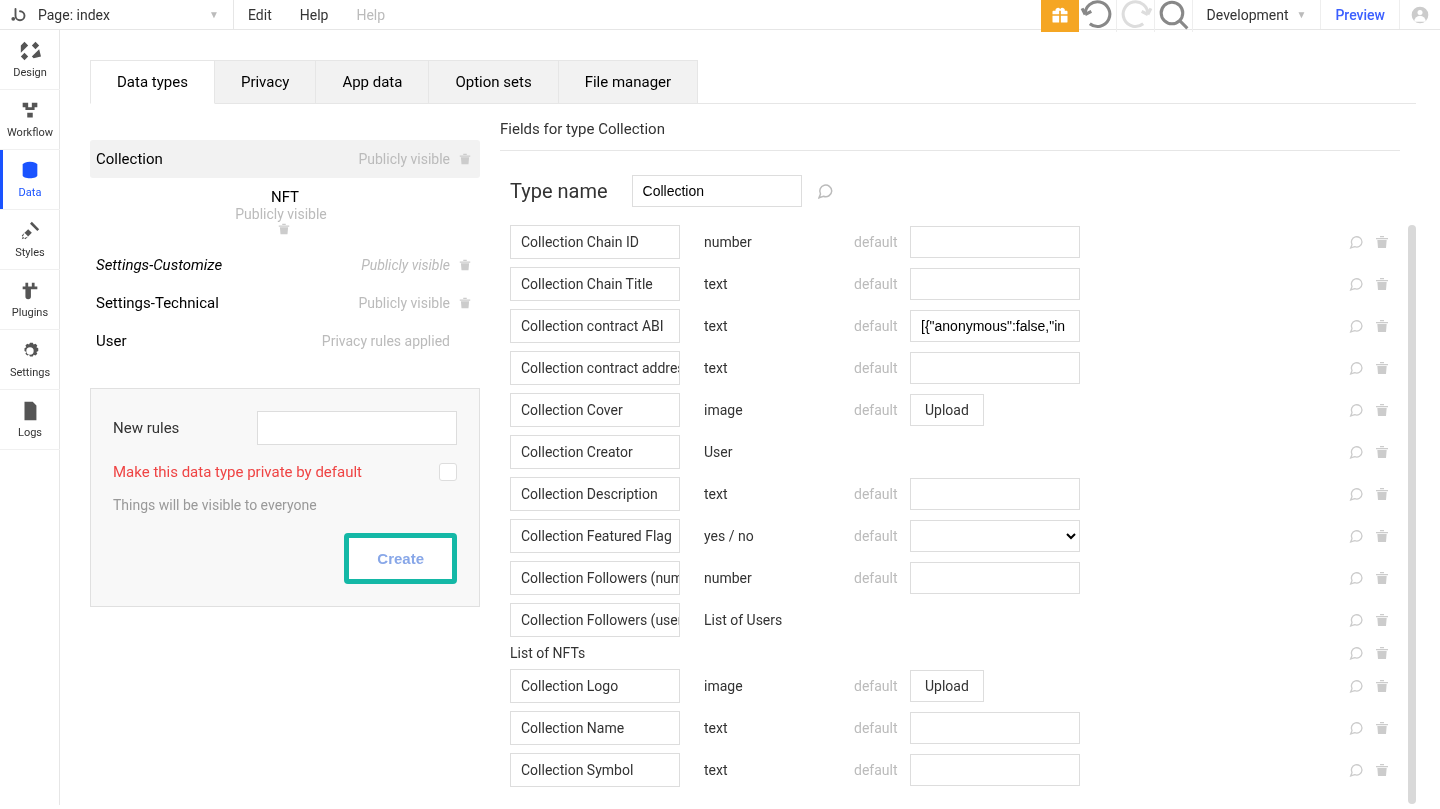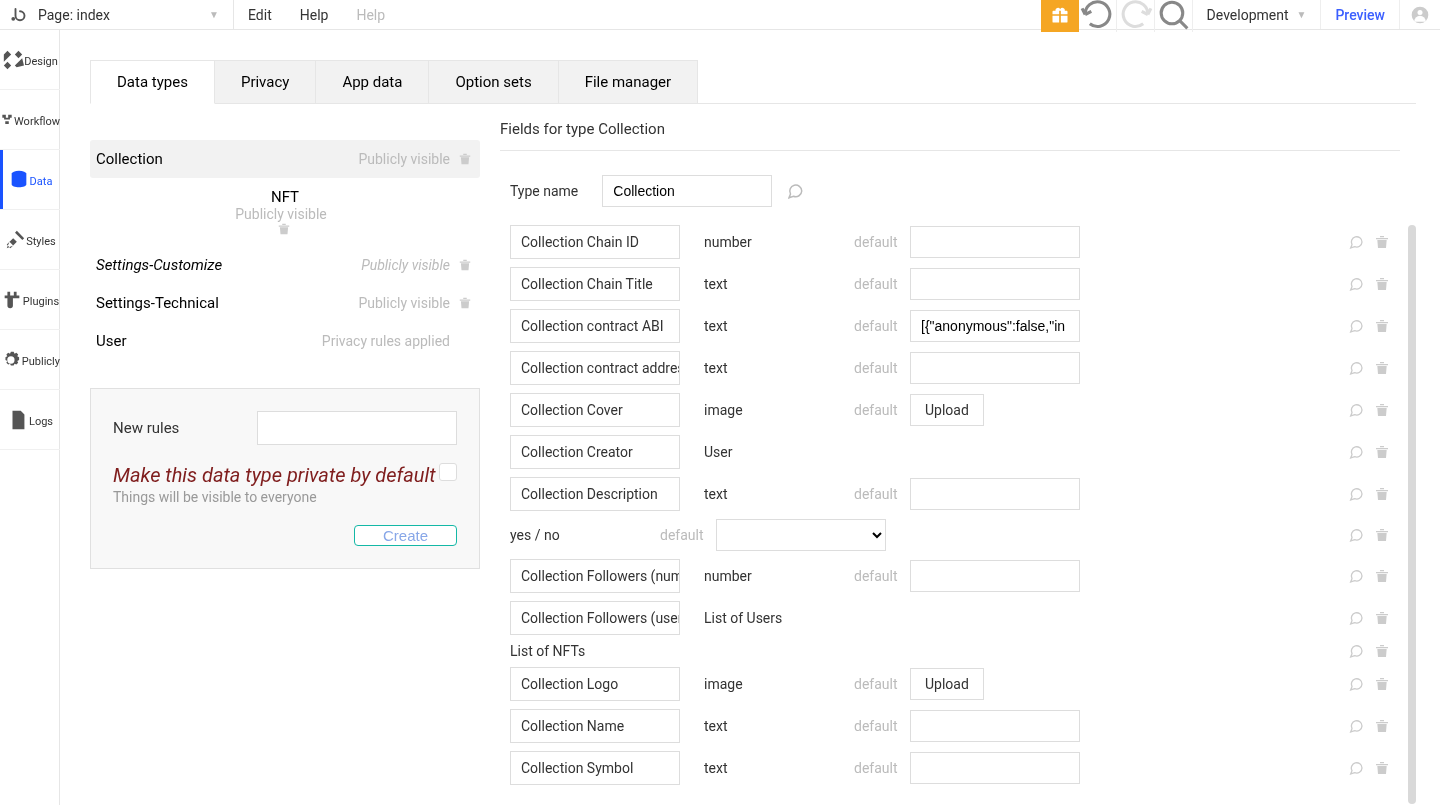--- a/index.html
+++ b/index.html
@@ -19,21 +19,21 @@
 .topbar .dev { padding: 0 14px; display: flex; align-items: center; height: 100%; border-right: 1px solid #eee; }
 .topbar .dev .caret { margin-left: 8px; color: #bbb; font-size: 10px; }
 .topbar .preview { padding: 0 14px; color: #3b5fff; font-weight: 500; height:100%; display:flex; align-items:center; border-right:1px solid #eee;}
 .topbar .avatar { width: 40px; display: flex; align-items: center; justify-content: center; color: #bbb; }
 
 
 .main { display: flex; height: calc(809px - 34px); }
 
 
 .leftnav { width: 60px; border-right: 1px solid #e6e6e6; }
-.leftnav .nav-item { width: 60px; height: 60px; display: flex; flex-direction: row; align-items: center; justify-content: center; border-bottom: 1px solid #f0f0f0; position: relative; cursor: pointer; }
+.leftnav .nav-item { width: 60px; height: 60px; display: flex; flex-direction: column; align-items: center; justify-content: center; border-bottom: 1px solid #f0f0f0; position: relative; cursor: pointer; }
 .leftnav .nav-item.active { color: #1a53ff; }
 .leftnav .nav-item.active::before { content: ""; position: absolute; left: 0; top: 0; bottom: 0; width: 3px; background: #1a53ff; }
 .leftnav .nav-item .label { font-size: 11px; margin-top: 4px; }
 .leftnav .nav-item svg { width: 22px; height: 22px; }
 
 
 .content { flex: 1; padding: 30px 0 0 30px; overflow: hidden; }
 .tabs { display: flex; border-bottom: 1px solid #e6e6e6; margin-right: 24px; }
 .tab { padding: 12px 26px; background: #f2f2f2; border: 1px solid #e6e6e6; border-bottom: none; margin-right: -1px; cursor: pointer; color: #000; font-size: 15px; }
 .tab.active { background: #fff; border-bottom: 1px solid #fff; margin-bottom: -1px; position: relative; z-index: 1; }
@@ -50,29 +50,29 @@
 .type-row .name { flex: 1; color: #000; font-size: 15px; }
 .type-row .vis { color: #bbb; font-size: 14px; margin-right: 8px; }
 .type-row .trash { color: #ccc; width: 16px; }
 
 .new-type-box { border: 1px solid #e0e0e0; background: #f8f8f8; padding: 22px; margin-top: 28px; }
 .new-type-row { display: flex; align-items: center; margin-bottom: 18px; }
 .new-type-row label { flex: 1; font-size: 15px; }
 .new-type-row input[type=text] { width: 200px; height: 34px; border: 1px solid #ddd; background:#fff; padding: 0 8px; font-size: 14px; }
 .checkbox-row { display: flex; align-items: flex-start; }
 .checkbox-row .txt { flex: 1; }
-.checkbox-row .main-t { font-size: 20px; color: #7f1d1d; font-style: italic; }
-.checkbox-row .sub-t { font-size: 14px; color: #999; margin-top: 2px; }
+.checkbox-row .main-t { font-size: 15px; color: #ef4444; }
+.checkbox-row .sub-t { font-size: 14px; color: #999; margin-top: 16px; }
 .checkbox-row .cb { width: 18px; height: 18px; border: 1px solid #ddd; border-radius: 3px; background:#fff; }
-.create-btn { margin-top: 20px; float: right; padding: 1px 28px; border: 1px solid #14b8a6; color: #88a7e8; background: #fff; border-radius: 4px; font-size: 15px; cursor:pointer; }
+.create-btn { margin-top: 20px; float: right; padding: 12px 28px; border: 5px solid #14b8a6; color: #88a7e8; background: #fff; border-radius: 4px; font-size: 15px; cursor:pointer;font-weight:bold; }
 
 
 .col-right { flex: 1; overflow-y: auto; padding-right: 40px; position:relative;}
 .fields-head { display: flex; align-items: center; margin: 24px 0 16px 10px; }
-.fields-head .lbl { font-size: 14px; margin-right: 24px; }
+.fields-head .lbl { font-size: 20px; margin-right: 24px; }
 .fields-head .type-input { width: 170px; height: 32px; border: 1px solid #ddd; padding: 0 10px; font-size: 14px; }
 .fields-head .comment { margin-left: 14px; color: #bbb; }
 
 .field-row { display: flex; align-items: center; padding: 2px 10px; margin-bottom: 4px; }
 .field-name { width: 170px; height: 34px; border: 1px solid #ddd; display: flex; align-items: center; padding: 0 10px; font-size: 14px; overflow: hidden; white-space: nowrap; margin-right: 24px; background:#fff;}
 .field-type { width: 150px; font-size: 14px; }
 .field-default-lbl { width: 56px; color: #bbb; font-size: 14px; text-align: left; }
 .field-default { width: 170px; }
 .field-default input { width: 170px; height: 32px; border: 1px solid #ddd; padding: 0 10px; font-size: 14px; background:#fff;}
 .field-default select { width: 170px; height: 32px; border: 1px solid #ddd; padding: 0 6px; font-size: 14px; background:#fff;}
@@ -216,21 +216,21 @@
     <div class="nav-item">
       <svg viewBox="0 0 24 24" style="color:#555">
           <use href="#i-plugins"></use>
         </svg>
       <span class="label">Plugins</span>
     </div>
     <div class="nav-item">
       <svg viewBox="0 0 24 24" style="color:#555">
           <use href="#i-settings"></use>
         </svg>
-      <span class="label">Publicly</span>
+      <span class="label">Settings</span>
     </div>
     <div class="nav-item">
       <svg viewBox="0 0 24 24" style="color:#555">
           <use href="#i-logs"></use>
         </svg>
       <span class="label">Logs</span>
     </div>
   </div>
 
   <div class="content">
@@ -438,20 +438,21 @@
                   </svg>
                 </span>
                 <span>
                   <svg viewBox="0 0 24 24">
                     <use href="#i-trash"></use>
                   </svg>
                 </span>
               </span>
             </div>
             <div class="field-row">
+              <span class="field-name">Collection Featured Flag</span>
               <span class="field-type">yes / no</span>
               <span class="field-default-lbl">default</span>
               <span class="field-default"><select><option></option></select></span>
               <span class="row-actions">
                 <span>
                   <svg viewBox="0 0 24 24">
                     <use href="#i-comment"></use>
                   </svg>
                 </span>
                 <span>

